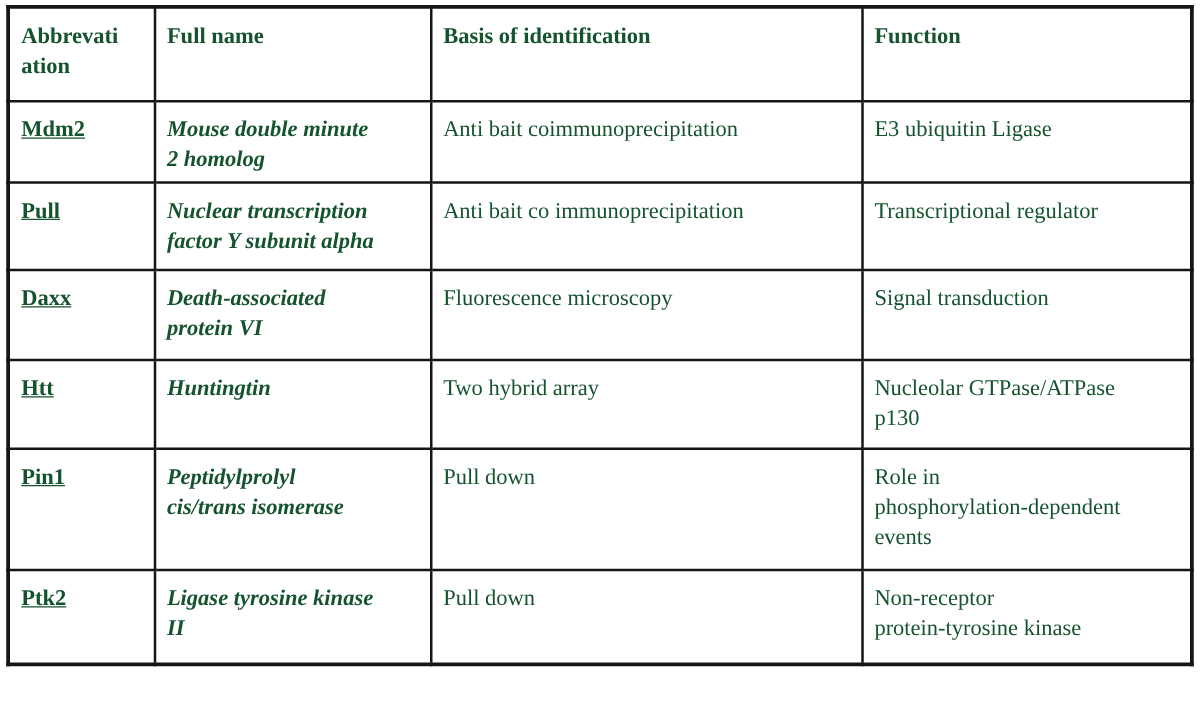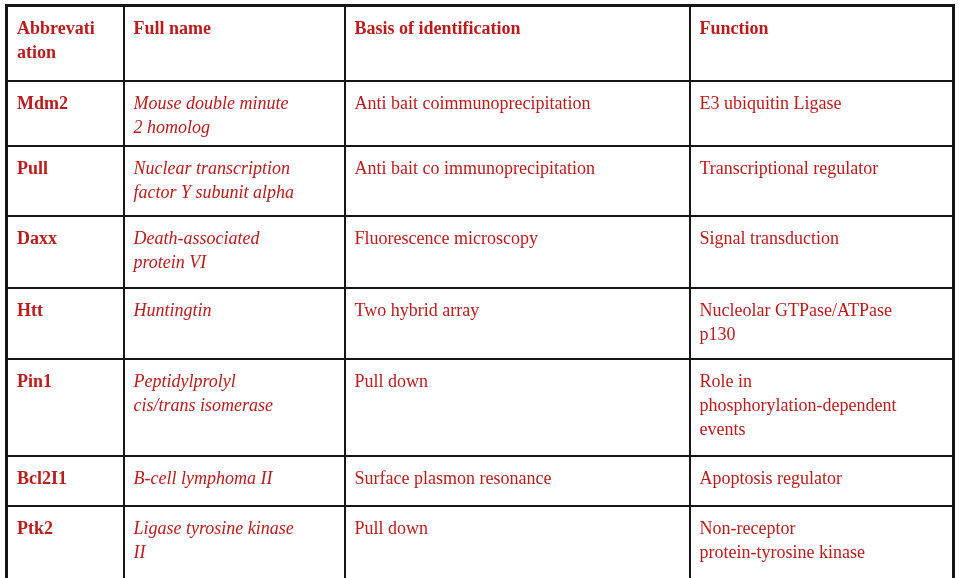--- a/index.html
+++ b/index.html
@@ -20,30 +20,30 @@
     border: 3px solid #161616;
   }
   table.itable th,
   table.itable td {
     border: 2px solid #161616;
     vertical-align: top;
     padding: 9px 8px 6px 9px;
     font-family: "Liberation Serif", serif;
     font-size: 18px;
     line-height: 24px;
-    color: #b91c1c;
+    color: #14532d;
     white-space: pre-line;
     overflow: hidden;
     text-align: left;
   }
   table.itable th {
     font-weight: bold;
   }
-  td.c-abbr { font-weight: bold; }
-  td.c-full { font-style: italic; }
+  td.c-abbr { font-weight: bold; text-decoration: underline; }
+  td.c-full { font-style: italic; font-weight: bold; }
 
   
   tr.r-head { height: 75px; }
   tr.r-0 { height: 65px; }
   tr.r-1 { height: 70px; }
   tr.r-2 { height: 72px; }
   tr.r-3 { height: 71px; padding-left: 32px; }
   tr.r-4 { height: 97px; margin-top: 48px; }
   tr.r-5 { height: 50px; }
   tr.r-6 { height: 76px; }
@@ -104,26 +104,20 @@
       </tr>
       <tr class="r-4">
         <td class="c-abbr">Pin1</td>
         <td class="c-full">Peptidylprolyl
 cis/trans isomerase</td>
         <td class="c-basis">Pull down</td>
         <td class="c-func">Role in
 phosphorylation-dependent
 events</td>
       </tr>
-      <tr class="r-5">
-        <td class="c-abbr">Bcl2I1</td>
-        <td class="c-full">B-cell lymphoma II</td>
-        <td class="c-basis">Surface plasmon resonance</td>
-        <td class="c-func">Apoptosis regulator</td>
-      </tr>
       <tr class="r-6">
         <td class="c-abbr">Ptk2</td>
         <td class="c-full">Ligase tyrosine kinase
 II</td>
         <td class="c-basis">Pull down</td>
         <td class="c-func">Non-receptor
 protein-tyrosine kinase</td>
       </tr>
     </tbody>
   </table>

